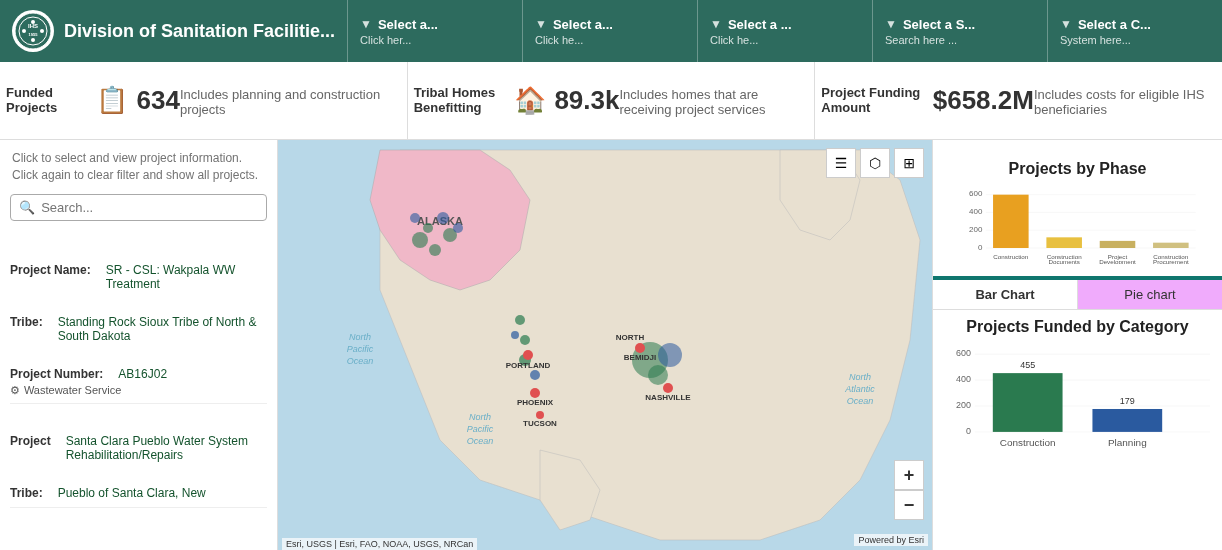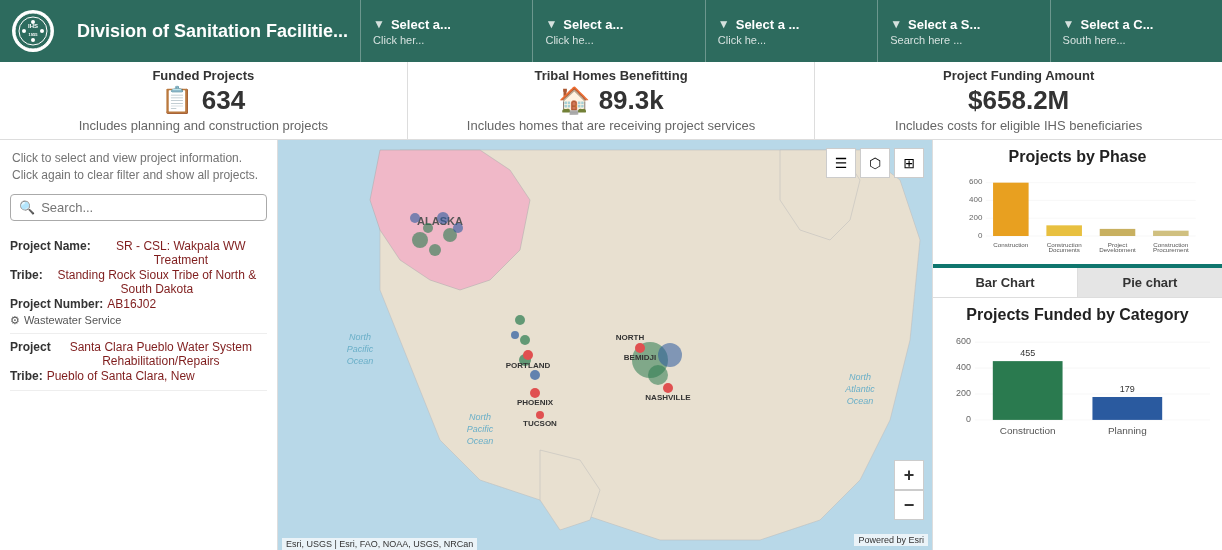--- a/index.html
+++ b/index.html
@@ -9,21 +9,21 @@
     .header {
       display: flex;
       align-items: stretch;
       background: #2d6b5e;
       height: 62px;
     }
     .header-logo {
       display: flex;
       align-items: center;
       padding: 0 12px;
-      gap: 23px;
+      gap: 10px;
       min-width: 320px;
     }
     .logo-circle {
       width: 42px;
       height: 42px;
       border-radius: 50%;
       background: #fff;
       display: flex;
       align-items: center;
       justify-content: center;
@@ -75,21 +75,21 @@
     
     .stats-row {
       display: flex;
       background: #fff;
       height: 78px;
       border-bottom: 1px solid #ddd;
     }
     .stat-item {
       flex: 1;
       display: flex;
-      flex-direction: column;
+      flex-direction: row;
       align-items: center;
       justify-content: center;
       border-right: 1px solid #ddd;
       padding: 6px;
     }
     .stat-item:last-child { border-right: none; }
     .stat-title {
       font-size: 13px;
       font-weight: bold;
       color: #333;
@@ -156,30 +156,30 @@
       padding: 4px 10px;
     }
     .project-item {
       border-bottom: 1px solid #eee;
       padding: 6px 0;
       font-size: 12px;
       color: #333;
     }
     .project-row {
       display: flex;
-      gap: 4px;
+      gap: 15px;
       margin-bottom: 1px;
+      margin-top: 24px;
     }
     .project-label {
       font-weight: bold;
       white-space: nowrap;
     }
     .project-value {
-      color: #7f1d1d;
-      text-align: center;
+      color: #14532d;
     }
     .service-tag {
       display: flex;
       align-items: center;
       gap: 4px;
       font-size: 11px;
       color: #555;
       margin-top: 3px;
     }
 
@@ -261,20 +261,21 @@
       width: 290px;
       flex-shrink: 0;
       background: #fff;
       border-left: 1px solid #ddd;
       display: flex;
       flex-direction: column;
       overflow: hidden;
     }
     .chart-section {
       padding: 8px 3px;
+      margin-top: 12px;
     }
     .chart-title {
       font-size: 16px;
       font-weight: bold;
       color: #222;
       text-align: center;
       margin-bottom: 6px;
     }
     .phase-chart {
       width: 100%;
@@ -284,24 +285,23 @@
       display: flex;
       border-top: 4px solid #0f766e;
       border-bottom: 1px solid #ddd;
     }
     .chart-tab {
       flex: 1;
       padding: 7px 0;
       text-align: center;
       font-size: 13px;
       cursor: pointer;
-      background: #e5e5e5;
+      background: #f0abfc;
       border-right: 1px solid #ddd;
       color: #333;
-      font-weight: bold;
     }
     .chart-tab:last-child { border-right: none; }
     .chart-tab.active {
       background: #fff;
       font-weight: bold;
     }
     .category-section {
       padding: 8px 10px;
       flex: 1;
     }
@@ -366,21 +366,21 @@
         <span class="dropdown-arrow">▼</span>
         <span>Select a S...</span>
       </div>
       <div class="dropdown-sub">Search here ...</div>
     </div>
     <div class="header-dropdown">
       <div class="dropdown-top">
         <span class="dropdown-arrow">▼</span>
         <span>Select a C...</span>
       </div>
-      <div class="dropdown-sub">South here...</div>
+      <div class="dropdown-sub">System here...</div>
     </div>
   </div>
 </div>
 
 <div class="stats-row">
   <div class="stat-item">
     <div class="stat-title">Funded Projects</div>
     <div class="stat-value">
       <span>📋</span>
       <span>634</span>

